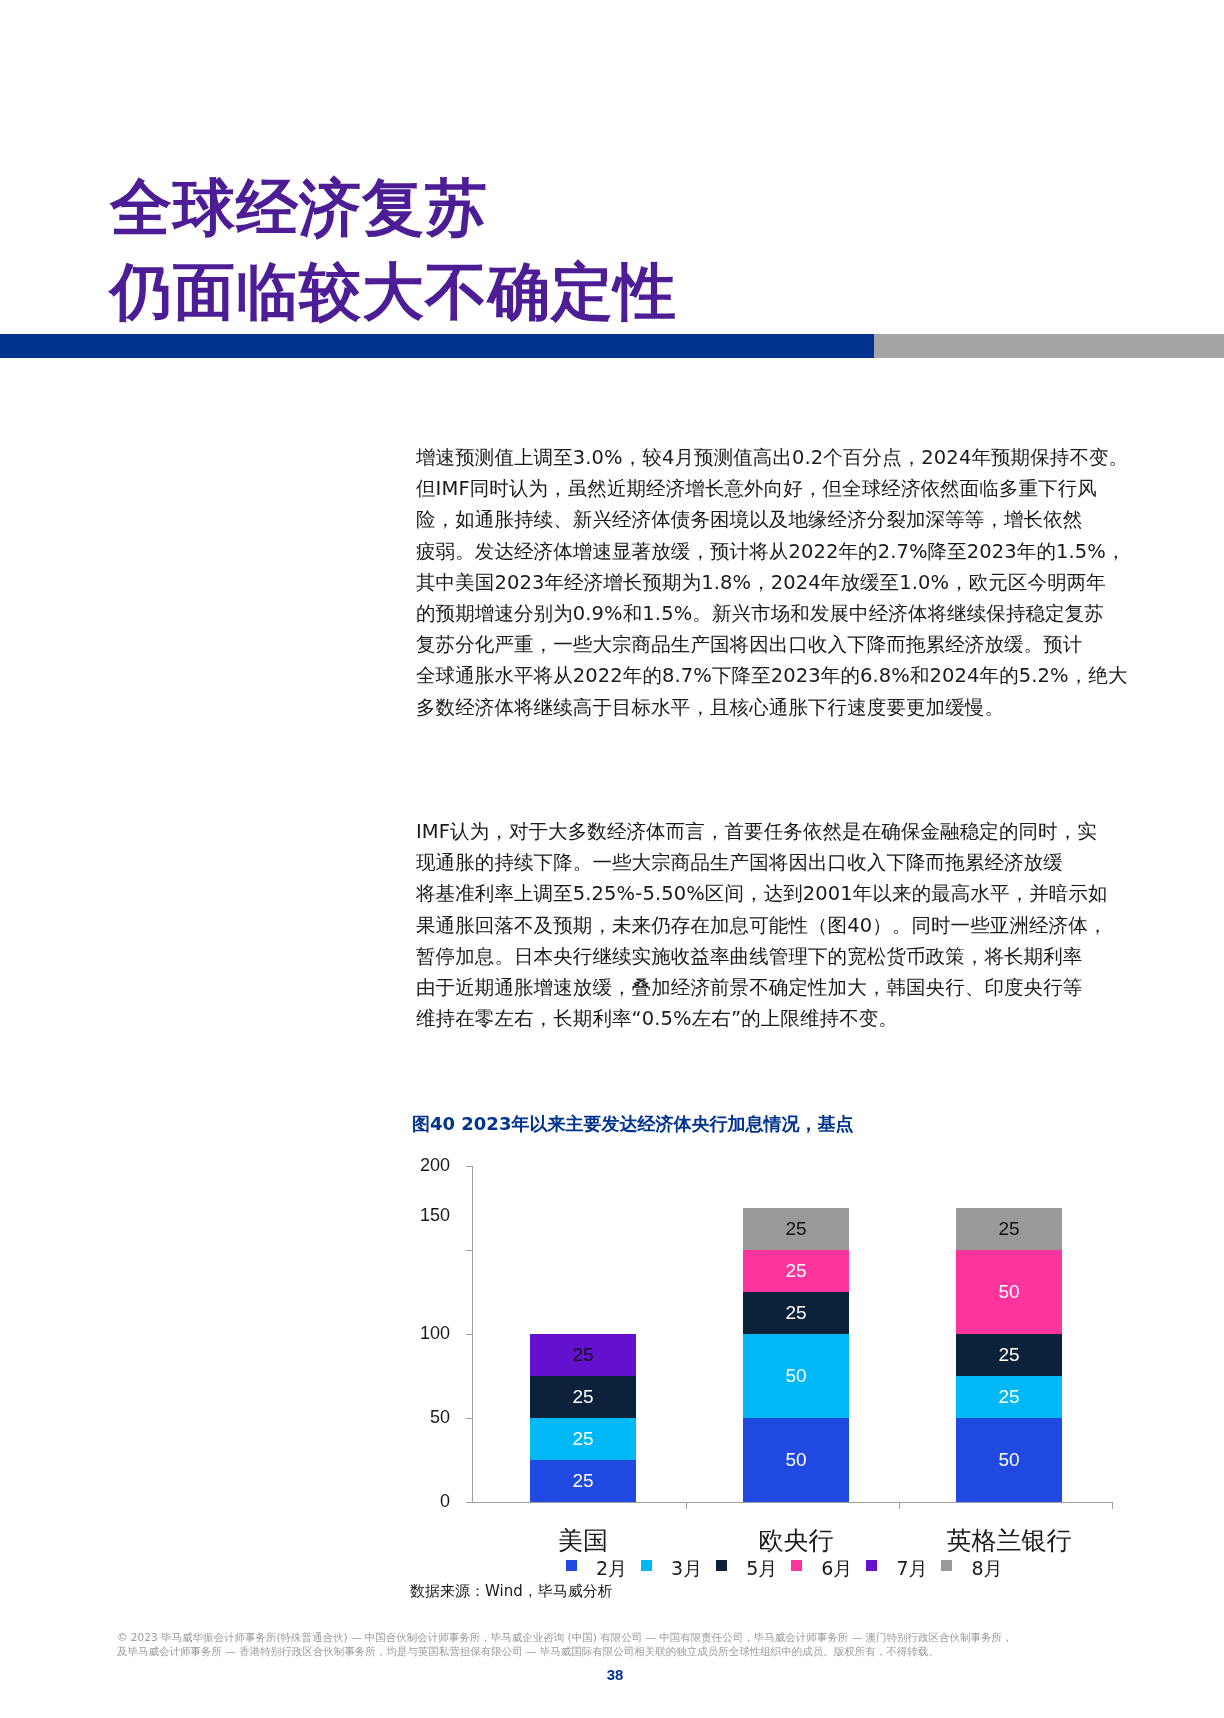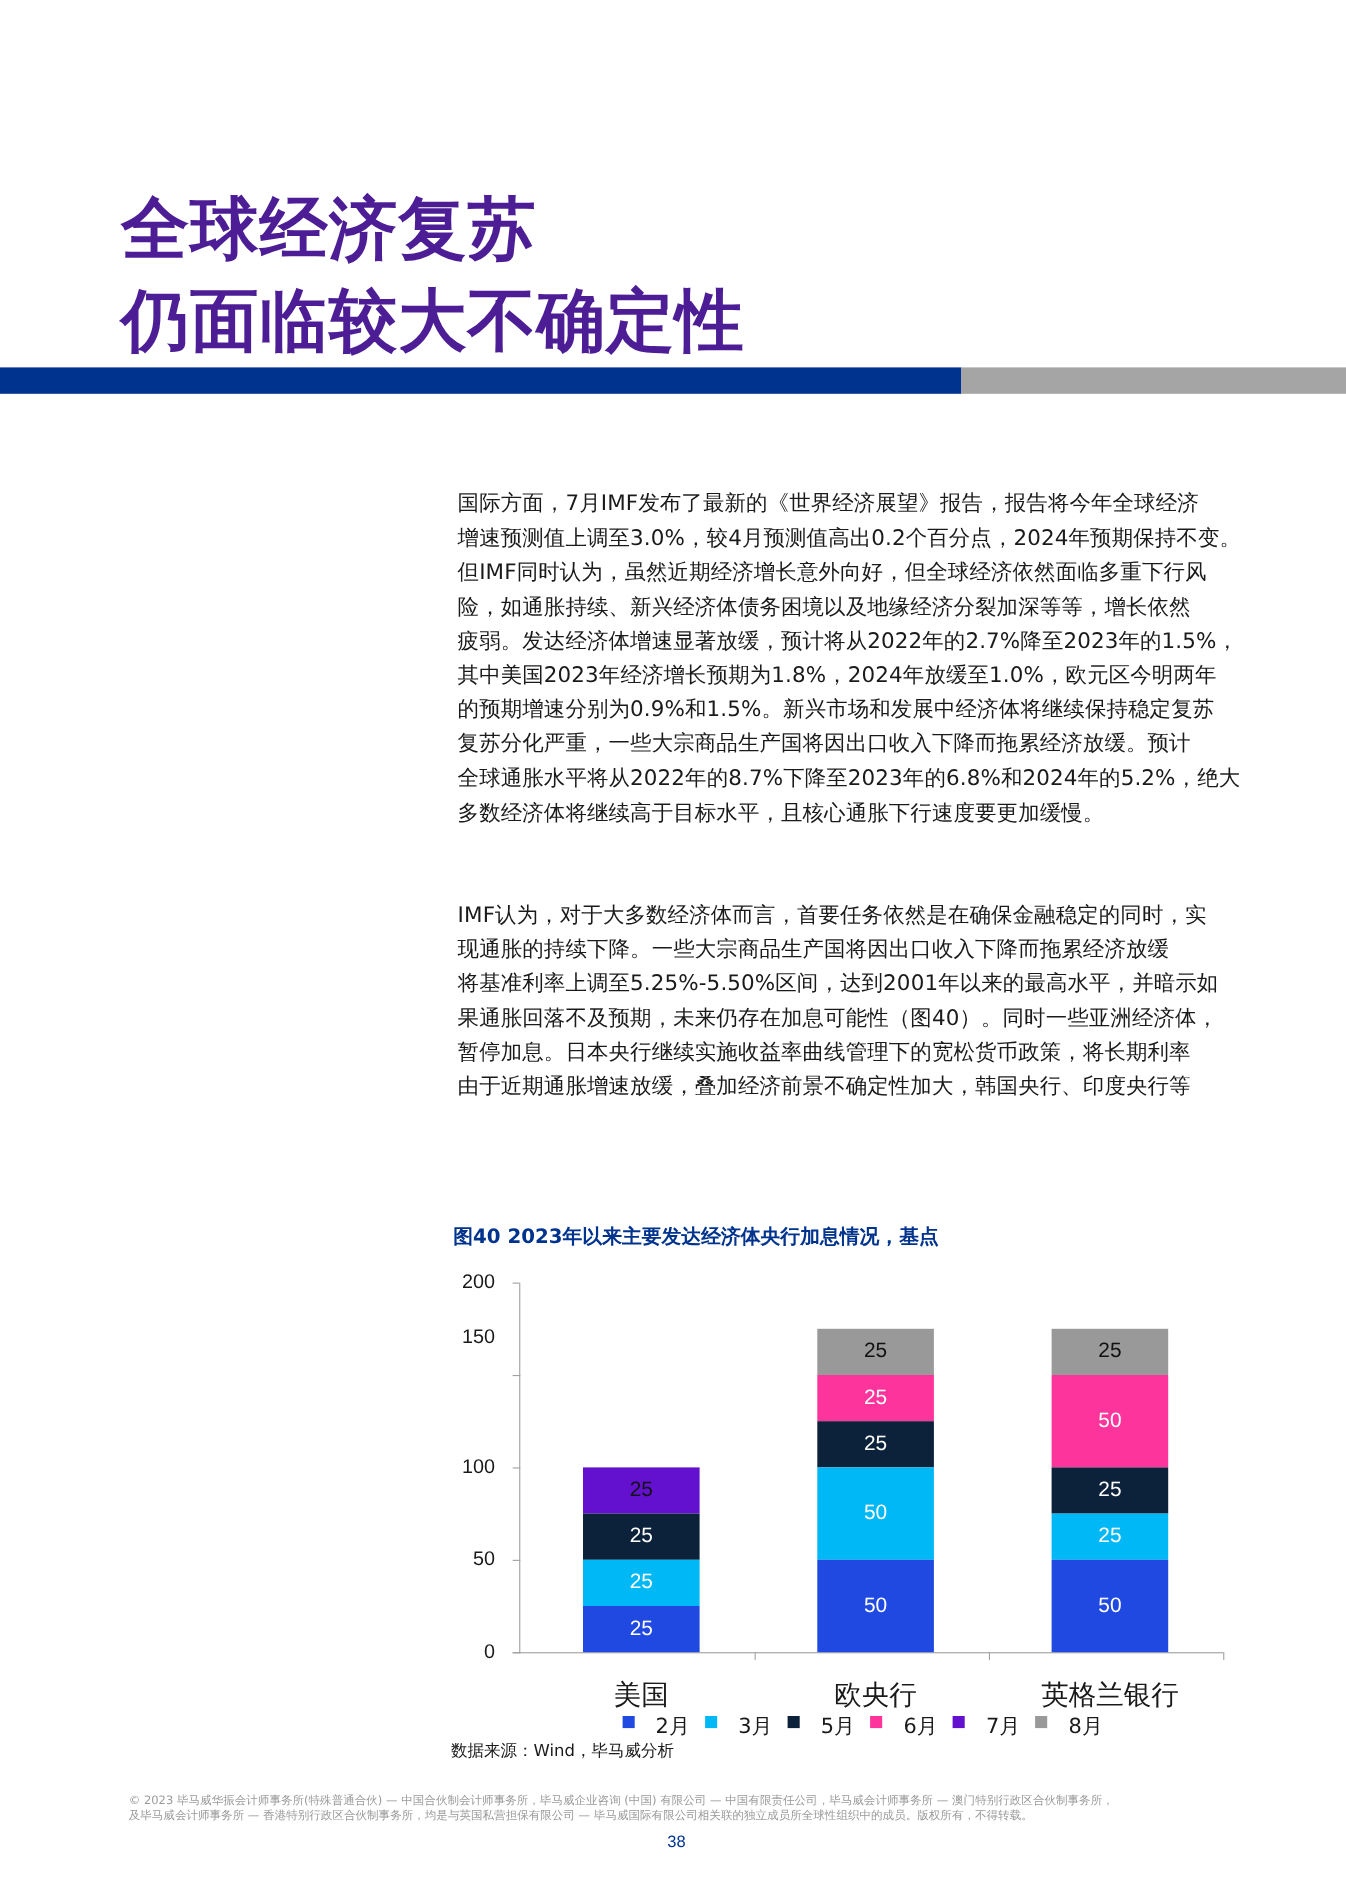--- a/index.html
+++ b/index.html
@@ -56,52 +56,52 @@
   .legend-swatch { width: 11px; height: 11px; display: inline-block; position: relative; top: -4px; }
 
   .source { position: absolute; left: 410px; top: 1582px; font-size: 15px; color: #1a1a1a; }
 
   .footer {
     position: absolute; left: 117px; top: 1630px; width: 1000px;
     font-size: 10.5px; line-height: 14px; color: #9a9a9a; white-space: nowrap;
   }
   .page-num {
     position: absolute; left: 600px; top: 1666px; width: 30px; text-align: center;
-    font-size: 15px; color: #00338d; font-family: "Liberation Sans", sans-serif;
+    font-size: 15px; color: #00338d; font-family: "Liberation Sans", sans-serif; font-weight: bold;
   }
 </style>
 </head>
 <body>
 
 <div class="title">
   <div>全球经济复苏</div>
   <div>仍面临较大不确定性</div>
 </div>
 <div class="rule-blue"></div>
 <div class="rule-grey"></div>
 
 <div class="para" id="p1">
-    <span>国际方面，7月IMF发布了最新的《世界经济展望》报告，报告将今年全球经济</span>
     <span>增速预测值上调至3.0%，较4月预测值高出0.2个百分点，2024年预期保持不变。</span>
     <span>但IMF同时认为，虽然近期经济增长意外向好，但全球经济依然面临多重下行风</span>
     <span>险，如通胀持续、新兴经济体债务困境以及地缘经济分裂加深等等，增长依然</span>
     <span>疲弱。发达经济体增速显著放缓，预计将从2022年的2.7%降至2023年的1.5%，</span>
     <span>其中美国2023年经济增长预期为1.8%，2024年放缓至1.0%，欧元区今明两年</span>
     <span>的预期增速分别为0.9%和1.5%。新兴市场和发展中经济体将继续保持稳定复苏</span>
     <span>复苏分化严重，一些大宗商品生产国将因出口收入下降而拖累经济放缓。预计</span>
     <span>全球通胀水平将从2022年的8.7%下降至2023年的6.8%和2024年的5.2%，绝大</span>
     <span>多数经济体将继续高于目标水平，且核心通胀下行速度要更加缓慢。</span>
   </div>
 <div class="para" id="p2">
     <span>IMF认为，对于大多数经济体而言，首要任务依然是在确保金融稳定的同时，实</span>
     <span>现通胀的持续下降。一些大宗商品生产国将因出口收入下降而拖累经济放缓</span>
     <span>将基准利率上调至5.25%-5.50%区间，达到2001年以来的最高水平，并暗示如</span>
     <span>果通胀回落不及预期，未来仍存在加息可能性（图40）。同时一些亚洲经济体，</span>
     <span>暂停加息。日本央行继续实施收益率曲线管理下的宽松货币政策，将长期利率</span>
     <span>由于近期通胀增速放缓，叠加经济前景不确定性加大，韩国央行、印度央行等</span>
+    <span>维持在零左右，长期利率“0.5%左右”的上限维持不变。</span>
   </div>
 
 <div class="fig-title">图40  2023年以来主要发达经济体央行加息情况，基点</div>
 
 <div class="chart" id="chart">
   <div class="yaxis"></div>
   <div class="xaxis"></div>
 <div class="ytick" style="top: 1502px;"></div>
     <div class="ytick-label" style="top: 1491px;">0</div>
     <div class="ytick" style="top: 1418px;"></div>

